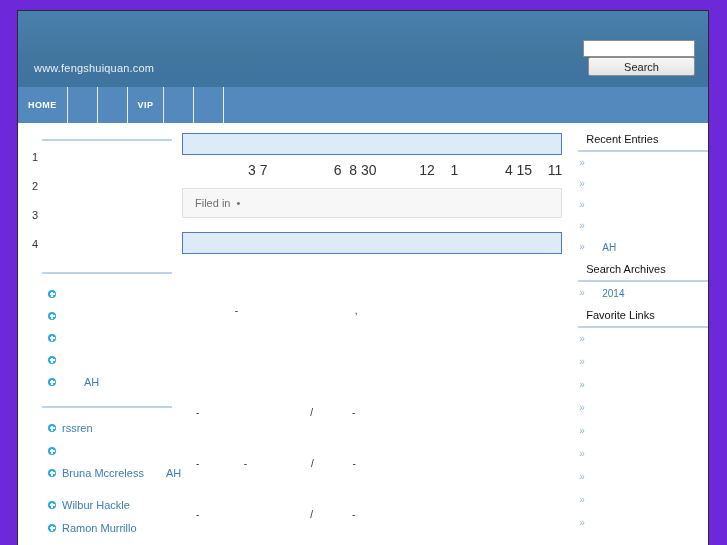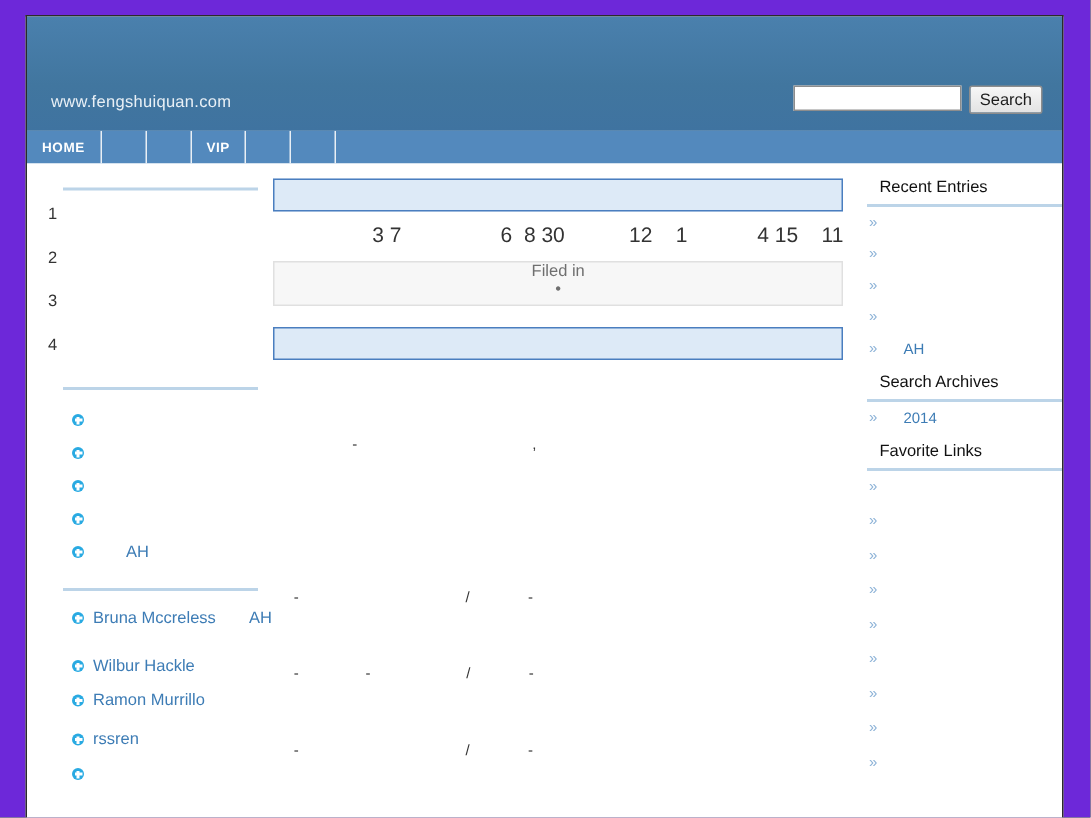--- a/index.html
+++ b/index.html
@@ -45,20 +45,21 @@
     font-size: 11px;
     letter-spacing: .2px;
     white-space: nowrap;
   }
   .search-wrap {
     position: absolute;
     right: 13px;
     bottom: 11px;
     display: flex;
     align-items: stretch;
+    flex-direction: column;
   }
   .search-input {
     width: 112px;
     height: 17px;
     border: 1px solid #8d8d8d;
     background: #ffffff;
     font-size: 11px;
     font-family: "Liberation Sans", sans-serif;
     padding: 0 3px;
     box-sizing: border-box;
@@ -73,21 +74,21 @@
     border-radius: 2px;
     font-size: 11px;
     font-family: "Liberation Sans", sans-serif;
     color: #1d1d1d;
     cursor: pointer;
     padding: 0 6px;
     box-sizing: border-box;
   }
   
   .nav {
-    height: 22px;
+    height: 36px;
     background: #5389bd;
     display: flex;
     align-items: stretch;
   }
   .nav-item {
     min-width: 30px;
     padding: 0 10px;
     display: flex;
     align-items: center;
     justify-content: center;
@@ -196,21 +197,20 @@
     background: #f7f7f7;
     border: 1px solid #e0e0e0;
     box-sizing: border-box;
     height: 30px;
     display: flex;
     align-items: center;
     padding: 0 12px;
     font-size: 11px;
     color: #6f6f6f;
     margin-bottom: 14px;
-    flex-direction: column;
   }
   .filed .sep { margin: 0 6px; }
   .body-lines {
     font-size: 10px;
     color: #333333;
     line-height: 17px;
     white-space: pre;
     margin: 14px 0 0 0;
   }
   
@@ -290,29 +290,29 @@
         <ul class="bullet-list">
           <li><span class="bico"></span><span></span></li>
           <li><span class="bico"></span><span></span></li>
           <li><span class="bico"></span><span></span></li>
           <li><span class="bico"></span><span></span></li>
           <li><span class="bico"></span><span class="lbl2">AH</span></li>
         </ul>
 
         <div class="lsep wide" style="margin-top:18px;margin-bottom:12px;"></div>
 
+        <ul class="bullet-list" style="margin-top:14px;">
+          <li><span class="bico"></span><span>rssren</span></li>
+          <li><span class="bico"></span><span></span></li>
+        </ul>
+
         <ul class="bullet-list">
           <li class="gap"><span class="bico"></span><span>Bruna Mccreless</span><span class="lbl2">AH</span></li>
           <li><span class="bico"></span><span>Wilbur Hackle</span></li>
           <li><span class="bico"></span><span>Ramon Murrillo</span></li>
-        </ul>
-
-        <ul class="bullet-list" style="margin-top:14px;">
-          <li><span class="bico"></span><span>rssren</span></li>
-          <li><span class="bico"></span><span></span></li>
         </ul>
       </div>
 
       <div class="col-main">
 
         <div class="post">
           <div class="post-title"></div>
           <div class="numrow">                 3 7                 6  8 30           12    1            4 15    11</div>
           <div class="filed">
             <span>Filed in</span>

